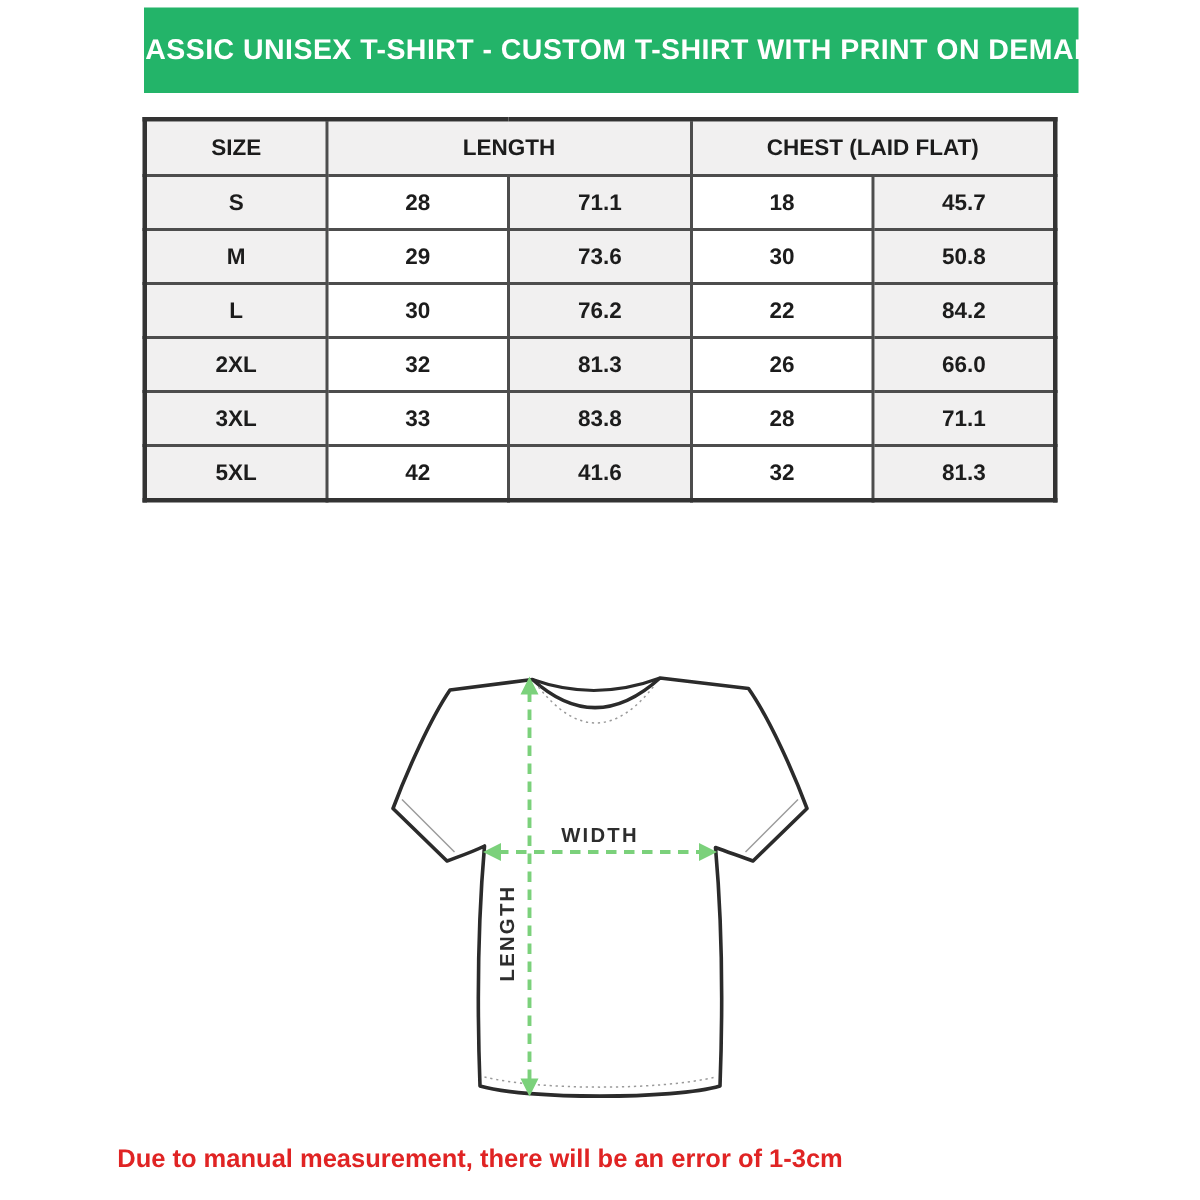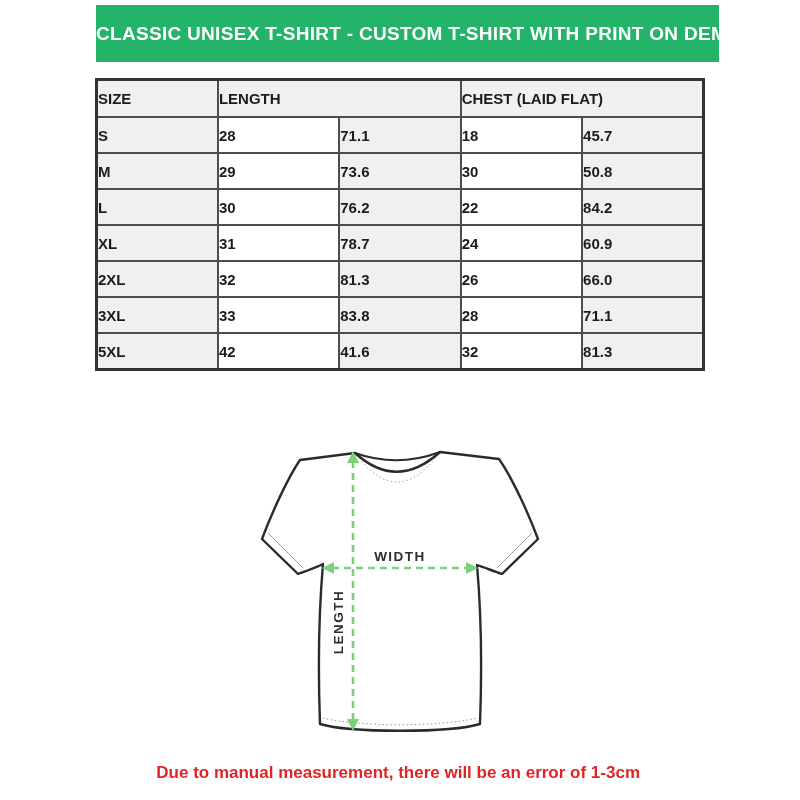--- a/index.html
+++ b/index.html
@@ -3,39 +3,39 @@
 <meta charset="utf-8">
 <style>
   html,body{margin:0;padding:0;}
   body{
     width:800px;height:800px;background:#ffffff;position:relative;
     font-family:"Liberation Sans","DejaVu Sans",sans-serif;
     -webkit-font-smoothing:antialiased;
   }
   .banner{
     position:absolute;left:96px;top:5px;width:623px;height:57px;
-    background:#23b469;color:#ffffff;display:flex;align-items:center;
+    background:#23b469;color:#ffffff;display:flex;align-items:center;justify-content:center;
     font-weight:bold;font-size:19px;letter-spacing:.3px;white-space:nowrap;
   }
   table.size-chart{
     position:absolute;left:95px;top:78px;width:610px;
     border-collapse:collapse;table-layout:fixed;
     border:3px solid #333333;
     font-weight:bold;color:#1c1c1c;font-size:15px;
   }
   table.size-chart th, table.size-chart td{
-    border:2px solid #4d4d4d;text-align:left;vertical-align:middle;
+    border:2px solid #4d4d4d;text-align:center;vertical-align:middle;
     padding:0;overflow:hidden;
   }
   table.size-chart th{height:35px;background:#f1f0f0;font-size:15px;}
   table.size-chart td{height:34px;background:#ffffff;}
   table.size-chart td.gray{background:#f1f0f0;}
   .diagram{position:absolute;left:240px;top:425px;width:320px;height:330px;}
   .footer-note{
-    position:absolute;left:0;top:763px;width:640px;text-align:right;
+    position:absolute;left:0;top:763px;width:640px;text-align:center;
     color:#e02424;font-weight:bold;font-size:17px;
   }
 </style>
 </head>
 <body>
 
 <div class="banner">
   <span>CLASSIC UNISEX T-SHIRT - CUSTOM T-SHIRT WITH PRINT ON DEMAND</span>
 </div>
 
@@ -68,27 +68,20 @@
       <td class="gray">73.6</td>
       <td>30</td>
       <td class="gray">50.8</td>
     </tr>
     <tr>
       <td class="gray">L</td>
       <td>30</td>
       <td class="gray">76.2</td>
       <td>22</td>
       <td class="gray">84.2</td>
-    </tr>
-    <tr>
-      <td class="gray">XL</td>
-      <td>31</td>
-      <td class="gray">78.7</td>
-      <td>24</td>
-      <td class="gray">60.9</td>
     </tr>
     <tr>
       <td class="gray">2XL</td>
       <td>32</td>
       <td class="gray">81.3</td>
       <td>26</td>
       <td class="gray">66.0</td>
     </tr>
     <tr>
       <td class="gray">3XL</td>

